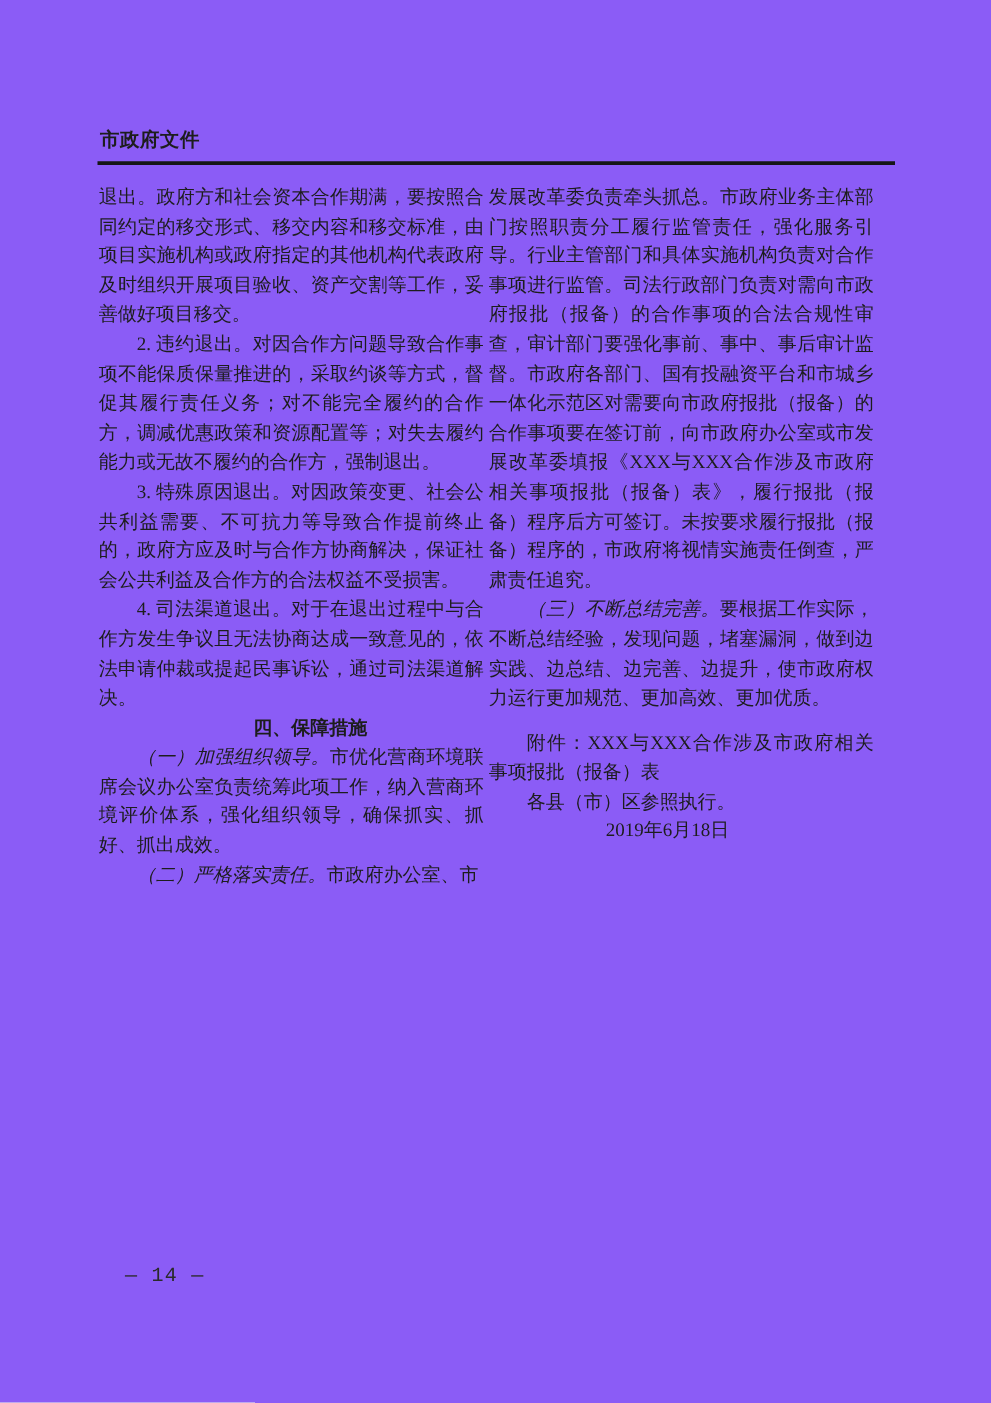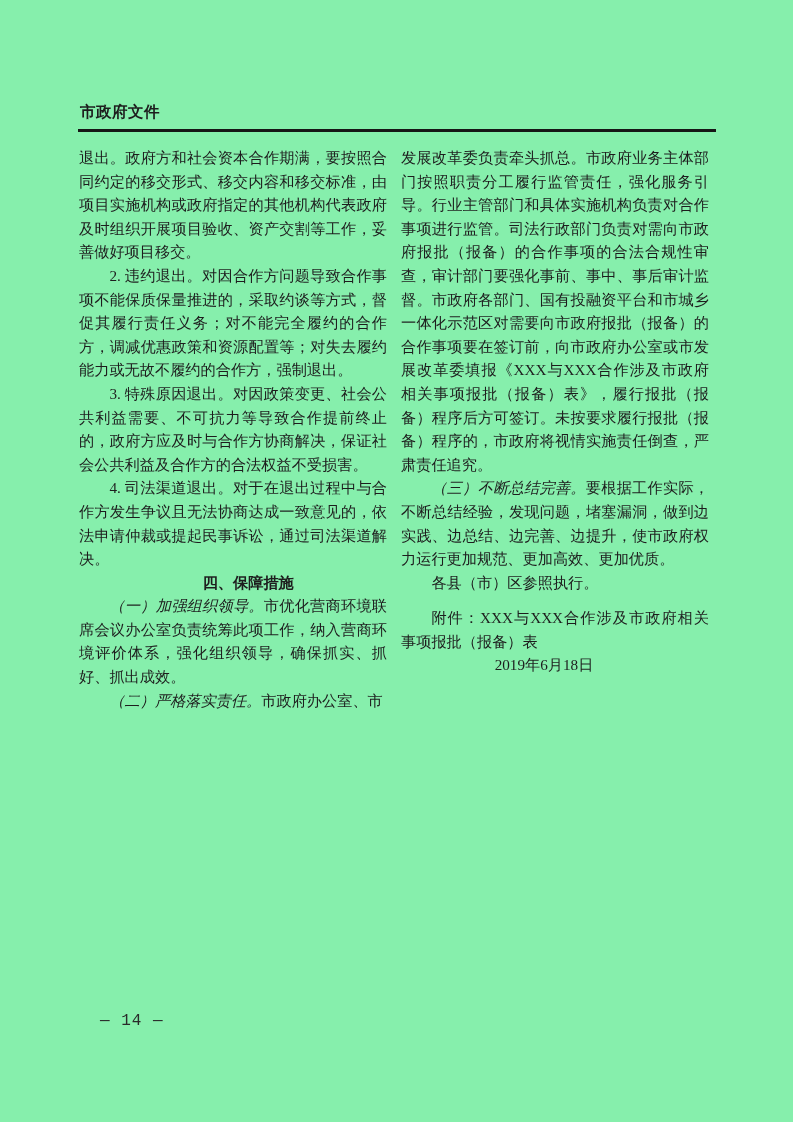--- a/index.html
+++ b/index.html
@@ -1,21 +1,21 @@
 <!DOCTYPE html>
 <html><head>
 <meta charset="utf-8">
 <style>
   html, body { margin: 0; padding: 0; background: #e8e8e8; }
   .page {
     position: relative;
     width: 793px;
     height: 1122px;
     margin: 0 auto;
-    background: #86efac;
+    background: #8b5cf6;
     font-family: "Liberation Serif", "DejaVu Serif", serif;
     color: #1d1d1d;
     overflow: hidden;
   }
   .header {
     position: absolute;
     left: 80px;
     right: 80px;
     top: 102px;
     display: flex;
@@ -33,21 +33,21 @@
     top: 129px;
     height: 2.5px;
     background: #161616;
   }
   .body-cols {
     position: absolute;
     left: 79px;
     top: 146px;
     width: 630px;
     display: flex;
-    gap: 14px;
+    gap: 4px;
   }
   .col { width: 308px; }
   .para {
     margin: 0;
     font-size: 15.2px;
     line-height: 23.6px;
     text-align: justify;
     text-justify: inter-character;
     word-break: break-all;
   }
@@ -88,20 +88,20 @@
         <p class="para body indent">2. 违约退出。对因合作方问题导致合作事项不能保质保量推进的，采取约谈等方式，督促其履行责任义务；对不能完全履约的合作方，调减优惠政策和资源配置等；对失去履约能力或无故不履约的合作方，强制退出。</p>
         <p class="para body indent">3. 特殊原因退出。对因政策变更、社会公共利益需要、不可抗力等导致合作提前终止的，政府方应及时与合作方协商解决，保证社会公共利益及合作方的合法权益不受损害。</p>
         <p class="para body indent">4. 司法渠道退出。对于在退出过程中与合作方发生争议且无法协商达成一致意见的，依法申请仲裁或提起民事诉讼，通过司法渠道解决。</p>
         <p class="para heading indent">四、保障措施</p>
         <p class="para body indent"><span class="lead">（一）加强组织领导。</span>市优化营商环境联席会议办公室负责统筹此项工作，纳入营商环境评价体系，强化组织领导，确保抓实、抓好、抓出成效。</p>
         <p class="para body indent"><span class="lead">（二）严格落实责任。</span>市政府办公室、市</p>
       </div>
     <div class="col">
         <p class="para body">发展改革委负责牵头抓总。市政府业务主体部门按照职责分工履行监管责任，强化服务引导。行业主管部门和具体实施机构负责对合作事项进行监管。司法行政部门负责对需向市政府报批（报备）的合作事项的合法合规性审查，审计部门要强化事前、事中、事后审计监督。市政府各部门、国有投融资平台和市城乡一体化示范区对需要向市政府报批（报备）的合作事项要在签订前，向市政府办公室或市发展改革委填报《XXX与XXX合作涉及市政府相关事项报批（报备）表》，履行报批（报备）程序后方可签订。未按要求履行报批（报备）程序的，市政府将视情实施责任倒查，严肃责任追究。</p>
         <p class="para body indent"><span class="lead">（三）不断总结完善。</span>要根据工作实际，不断总结经验，发现问题，堵塞漏洞，做到边实践、边总结、边完善、边提升，使市政府权力运行更加规范、更加高效、更加优质。</p>
+        <p class="para attachment indent">附件：XXX与XXX合作涉及市政府相关事项报批（报备）表</p>
         <p class="para body indent">各县（市）区参照执行。</p>
-        <p class="para attachment indent">附件：XXX与XXX合作涉及市政府相关事项报批（报备）表</p>
         <p class="para date">2019年6月18日</p>
       </div>
   </div>
 
   <div class="page-number">— 14 —</div>
 </div>
 
 </body></html>

